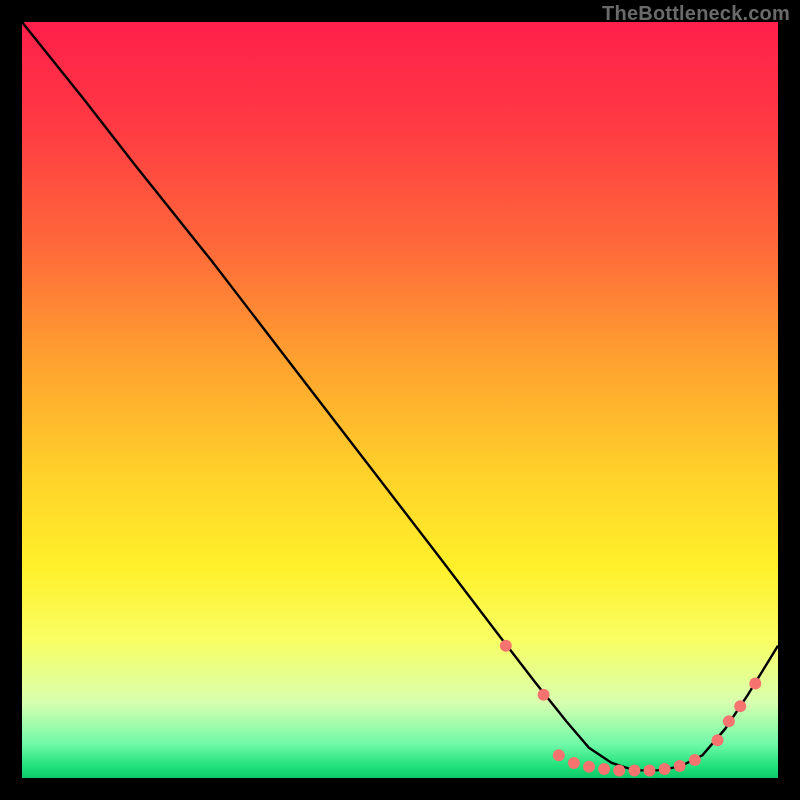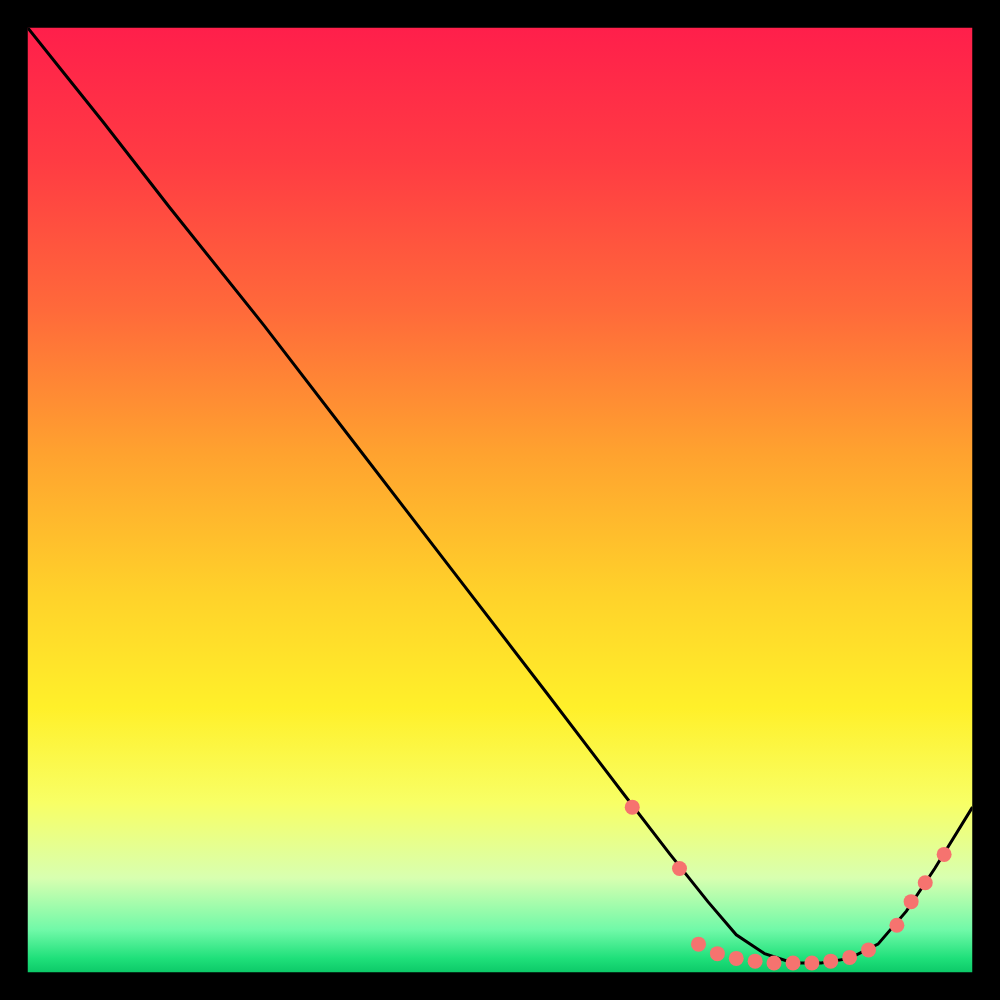--- a/index.html
+++ b/index.html
@@ -32,20 +32,21 @@
     font-size: 20px;
     font-weight: 600;
     letter-spacing: 0.2px;
     user-select: none;
   }
 </style>
 </head>
 <body>
 
 <div class="stage">
+  <div class="watermark">TheBottleneck.com</div>
   <svg class="plot" viewBox="0 0 756 756">
     <defs>
       <linearGradient id="bg-grad" x1="0" y1="0" x2="0" y2="1">
           <stop offset="0%" stop-color="#ff1f4b"></stop>
           <stop offset="14.000000000000002%" stop-color="#ff3b43"></stop>
           <stop offset="30%" stop-color="#ff6a3a"></stop>
           <stop offset="45%" stop-color="#ffa22f"></stop>
           <stop offset="60%" stop-color="#ffd22a"></stop>
           <stop offset="72%" stop-color="#fff02a"></stop>
           <stop offset="82%" stop-color="#f8ff65"></stop>

